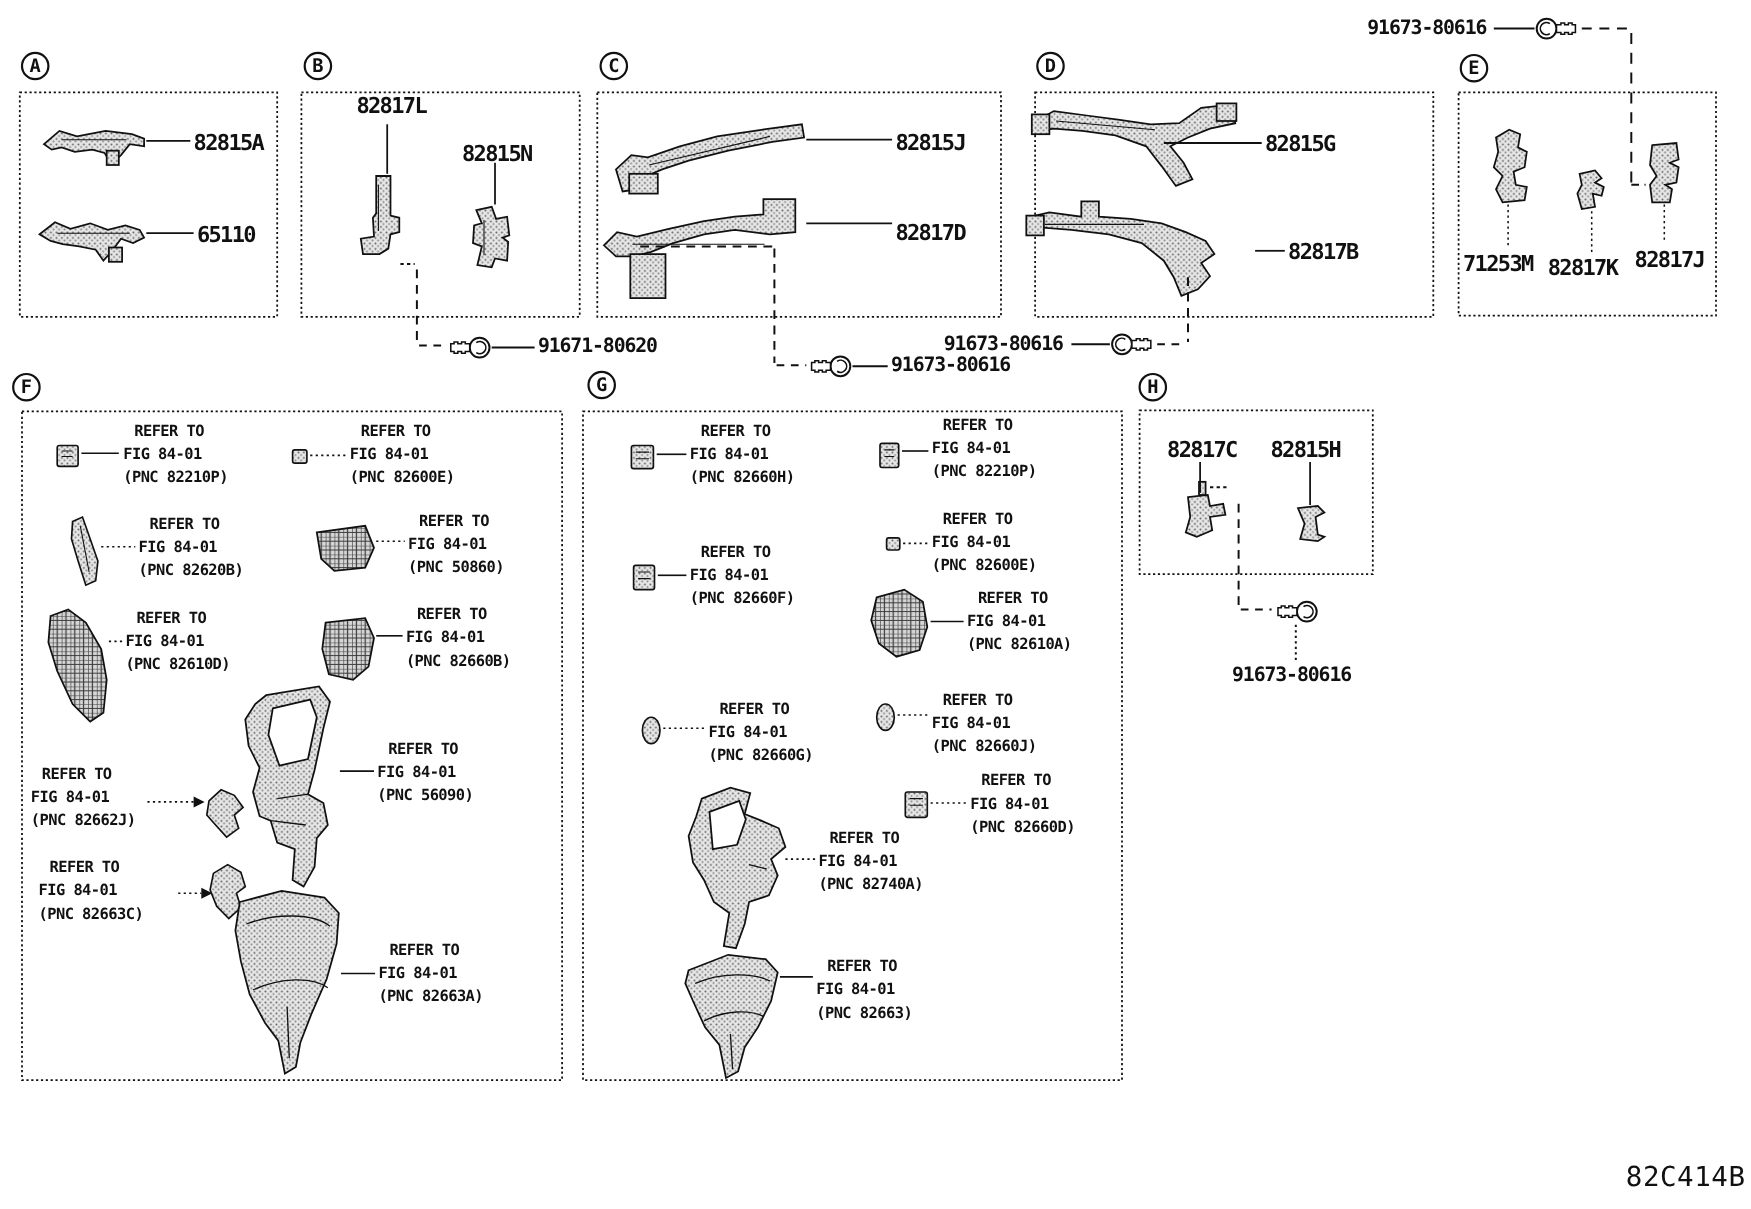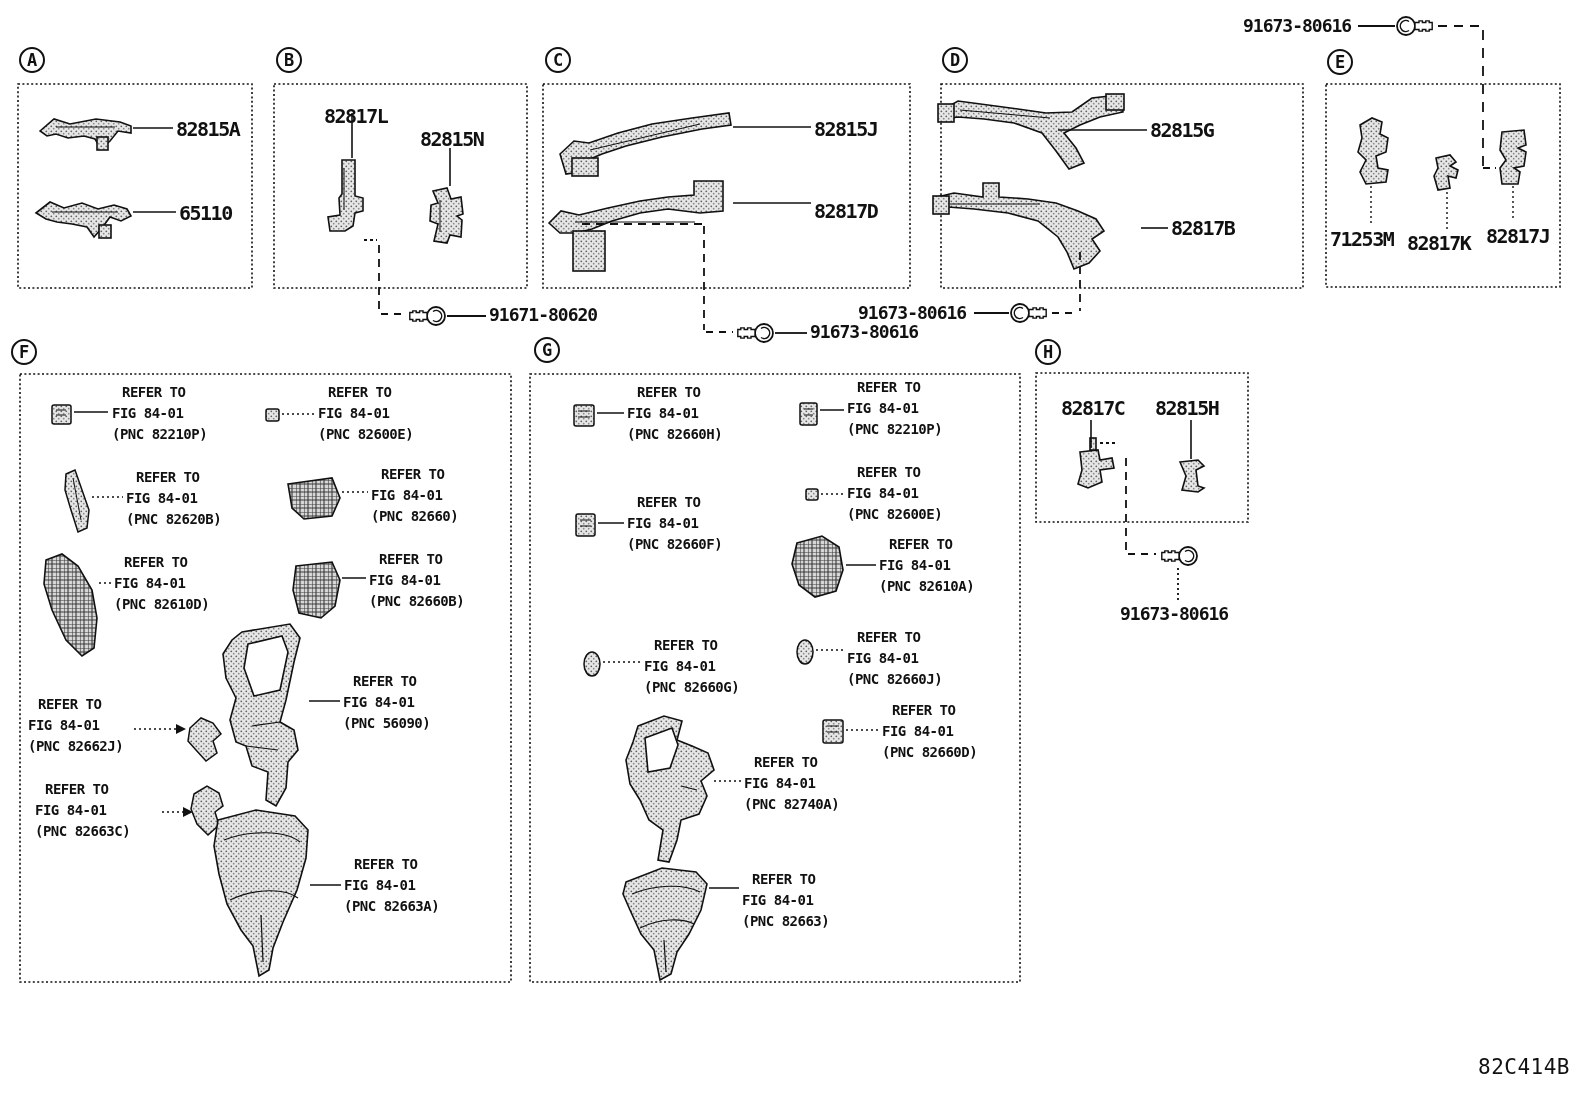--- a/index.html
+++ b/index.html
@@ -8,21 +8,21 @@
   .art{position:absolute;left:0;top:0;}
   .marker{position:absolute;width:26px;height:26px;border:2px solid #111;border-radius:50%;
           display:flex;align-items:center;justify-content:center;
           font-size:17px;font-weight:bold;background:#fff;box-sizing:border-box;}
   .lbl{position:absolute;font-weight:bold;font-size:20px;letter-spacing:-1.5px;white-space:nowrap;}
   .screwlbl{font-size:18px;letter-spacing:-1px;}
   .refer{position:absolute;font-weight:bold;font-size:14px;line-height:21px;letter-spacing:-0.5px;white-space:nowrap;}
   .refer .l1{display:block;padding-left:10px;}
   .refer .l2{display:block;}
   .refer .l3{display:block;}
-  .figcode{position:absolute;font-size:21px;font-weight:normal;letter-spacing:0.5px;}
+  .figcode{position:absolute;font-size:25px;font-weight:normal;letter-spacing:0.5px;}
 </style>
 </head>
 <body>
 
 <div class="canvas">
 
 <svg class="art" width="1592" height="1099" viewBox="0 0 1592 1099">
   <defs>
     <pattern id="stip" width="5" height="5" patternUnits="userSpaceOnUse">
       <rect width="5" height="5" fill="#e7e7e7"></rect>
@@ -292,21 +292,21 @@
     </div>
 <div class="marker" style="left:534px;top:337px">
       <span>G</span>
     </div>
 <div class="marker" style="left:1035px;top:339px">
       <span>H</span>
     </div>
 
 <div class="lbl" style="left:176px;top:117px">82815A</div>
 <div class="lbl" style="left:179px;top:201px">65110</div>
-<div class="lbl" style="left:324px;top:104px">82817L</div>
+<div class="lbl" style="left:324px;top:84px">82817L</div>
 <div class="lbl" style="left:420px;top:127px">82815N</div>
 <div class="lbl" style="left:814px;top:117px">82815J</div>
 <div class="lbl" style="left:814px;top:199px">82817D</div>
 <div class="lbl" style="left:1150px;top:118px">82815G</div>
 <div class="lbl" style="left:1171px;top:216px">82817B</div>
 <div class="lbl" style="left:1330px;top:227px">71253M</div>
 <div class="lbl" style="left:1407px;top:231px">82817K</div>
 <div class="lbl" style="left:1486px;top:224px">82817J</div>
 <div class="lbl" style="left:1061px;top:396px">82817C</div>
 <div class="lbl" style="left:1155px;top:396px">82815H</div>
@@ -328,21 +328,21 @@
   <span class="l3">(PNC 82600E)</span>
 </div>
 <div class="refer" style="left:126px;top:467px">
   <span class="l1">REFER TO</span>
   <span class="l2">FIG 84-01</span>
   <span class="l3">(PNC 82620B)</span>
 </div>
 <div class="refer" style="left:371px;top:464px">
   <span class="l1">REFER TO</span>
   <span class="l2">FIG 84-01</span>
-  <span class="l3">(PNC 82660)</span>
+  <span class="l3">(PNC 50860)</span>
 </div>
 <div class="refer" style="left:114px;top:552px">
   <span class="l1">REFER TO</span>
   <span class="l2">FIG 84-01</span>
   <span class="l3">(PNC 82610D)</span>
 </div>
 <div class="refer" style="left:369px;top:549px">
   <span class="l1">REFER TO</span>
   <span class="l2">FIG 84-01</span>
   <span class="l3">(PNC 82660B)</span>

